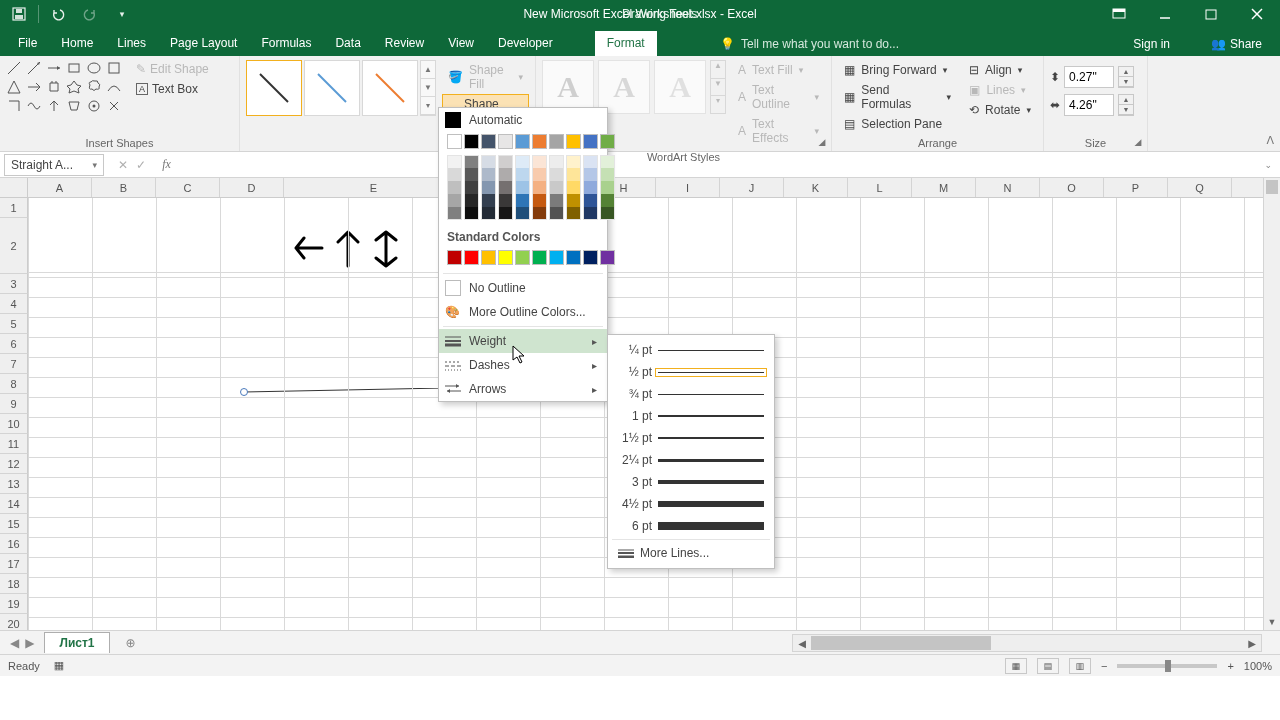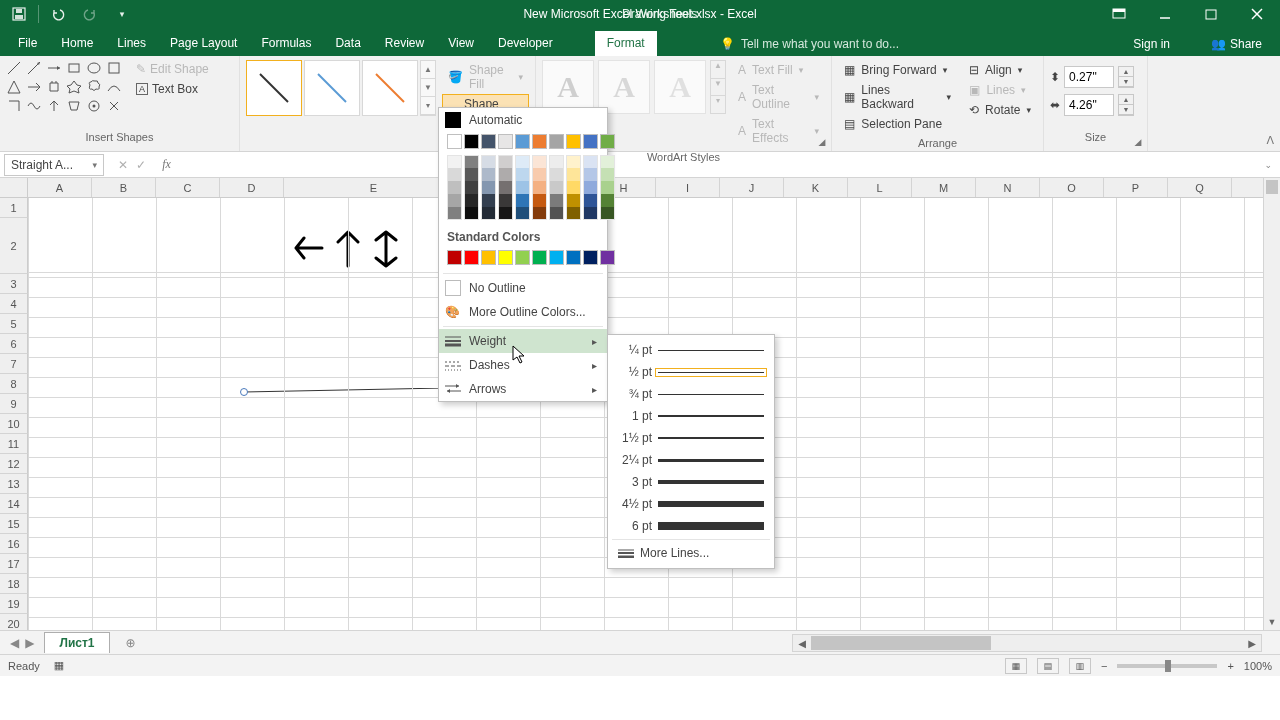--- a/index.html
+++ b/index.html
@@ -18,21 +18,21 @@
 .tabbar { height:28px; background:#0e6839; display:flex; align-items:flex-end; padding-left:6px; color:#fff; position:relative;}
 .tabbar .tab { padding:5px 12px 6px; font-size:12px; cursor:default; }
 .tabbar .tab.contextual { background:#fff; color:#217346; margin-left:30px;}
 .tabbar .signin { position:absolute; right:100px; font-size:12px; padding:5px 10px; }
 .tabbar .share  { position:absolute; right:8px; font-size:12px; padding:5px 10px; display:flex; align-items:center; gap:4px;}
 .tabbar .tellme { position:absolute; left:710px; font-size:12px; padding:5px 10px; color:#d5e8dd; display:flex; align-items:center; gap:6px;}
 
 
 .ribbon { height:96px; background:#f1f1f1; border-bottom:1px solid #d4d4d4; display:flex; position:relative;}
 .group { border-right:1px solid #e1e1e1; display:flex; flex-direction:column; justify-content:space-between; padding:4px 6px 0;}
-.group .label { font-size:11px; color:#666; text-align:center; padding:3px 0 8px; }
+.group .label { font-size:11px; color:#666; text-align:center; padding:3px 0 2px; }
 .group .body { flex:1; display:flex; align-items:flex-start; gap:6px; }
 
 .shapes-gallery { width:120px; display:grid; grid-template-columns:repeat(6,18px); grid-auto-rows:18px; gap:1px 2px;}
 .shapes-gallery svg{ width:16px;height:16px;}
 .shape-actions { display:flex; flex-direction:column; gap:2px; font-size:12px;}
 .shape-actions .btn { display:flex; align-items:center; gap:4px; padding:2px 4px; }
 .shape-actions .disabled{ color:#b8b8b8; }
 
 .style-gallery { display:flex; gap:2px; align-items:center;}
 .style-item { width:56px; height:56px; border:1px solid #d8d8d8; background:#fff; display:flex; align-items:center; justify-content:center;}
@@ -399,21 +399,21 @@
   <div class="group" style="width:212px;">
     <div class="body">
       <div class="arrange-col">
         <div class="rbtn">
             <span>▦</span>
             <span>Bring Forward</span>
             <span style="font-size:9px;">▾</span>
           </div>
         <div class="rbtn">
             <span>▦</span>
-            <span>Lines Backward</span>
+            <span>Send Formulas</span>
             <span style="font-size:9px;">▾</span>
           </div>
         <div class="rbtn">
             <span>▤</span>
             <span>Selection Pane</span>
           </div>
       </div>
       <div class="arrange-col">
         <div class="rbtn">
             <span>⊟</span>

